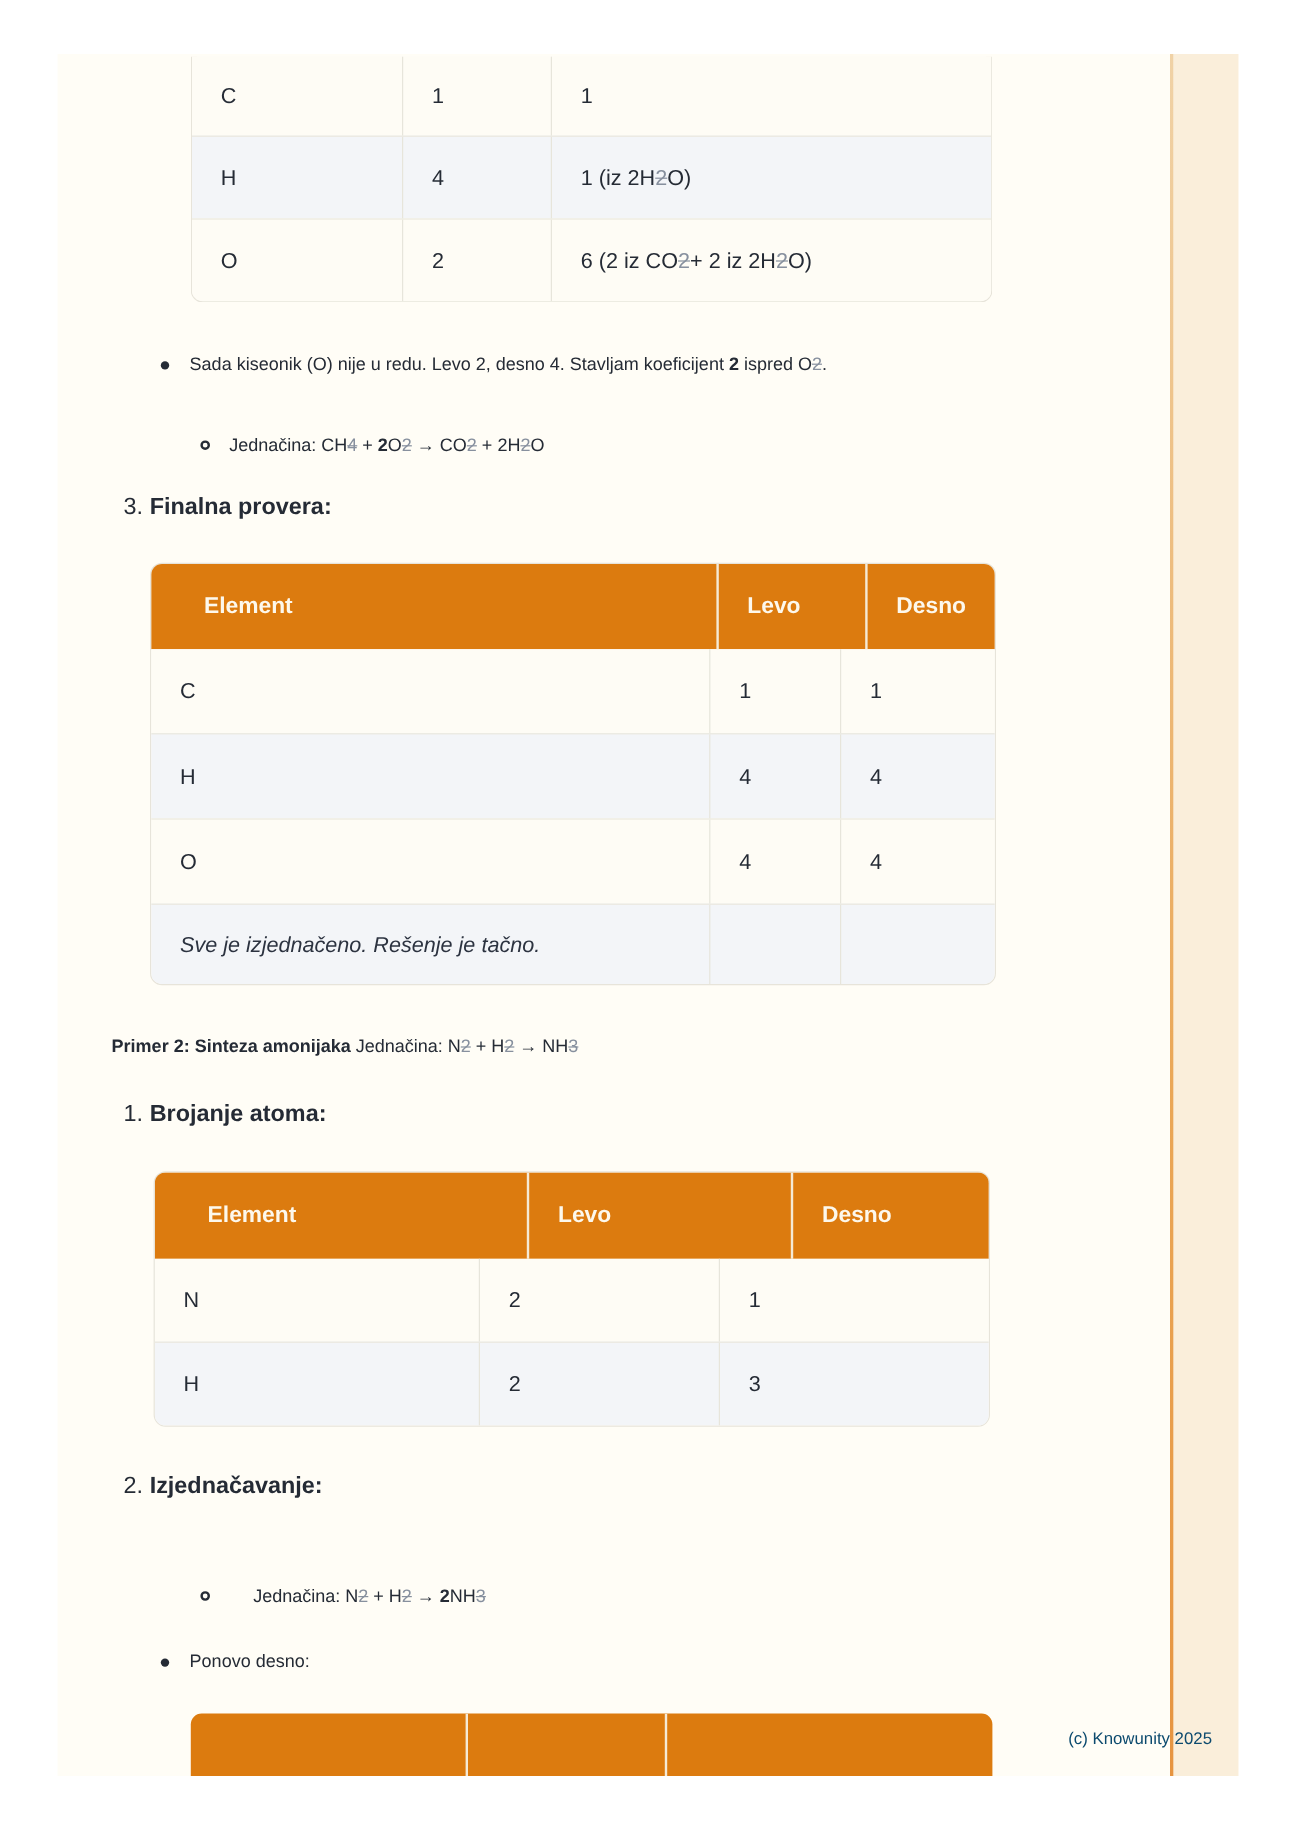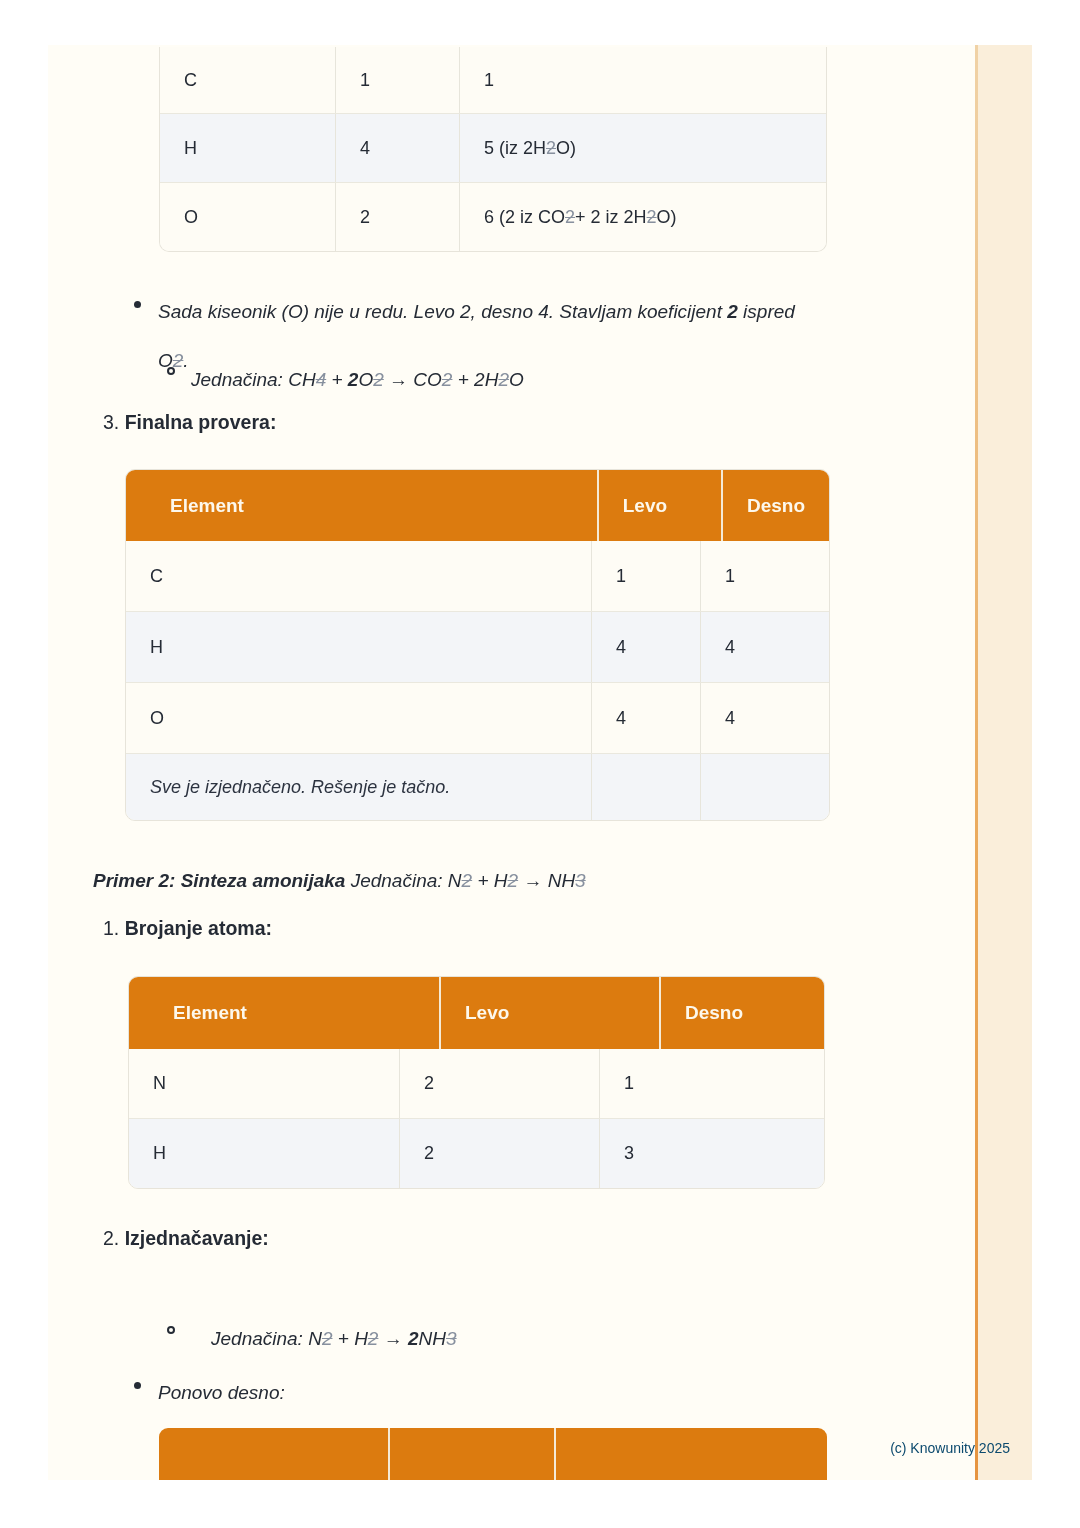--- a/index.html
+++ b/index.html
@@ -33,21 +33,21 @@
   .tr--alt{background:#f3f5f8;}
   .tr+.tr{border-top:1px solid #eae8de;}
   .td{display:flex;align-items:center;padding:0 24px;box-sizing:border-box;}
   .td+.td{border-left:1px solid #e7e5db;}
   .thead{display:flex;background:#dc7b0f;color:#fdf8ec;font-weight:700;font-size:19px;}
   .th{display:flex;align-items:center;padding:0 24px;box-sizing:border-box;margin-left:20px;}
   .th+.th{border-left:2px solid #f5ead6;}
   
   .heading{position:absolute;font-size:19.5px;white-space:nowrap;}
   .heading .lbl{font-weight:700;}
-  .line{position:absolute;font-size:19px;line-height:49px;font-style:italic;}
+  .line{position:absolute;font-size:15px;line-height:34px;}
   .bullet{display:flex;}
   .marker{flex:0 0 24px;display:flex;justify-content:flex-start;}
   .dot{width:7px;height:7px;border-radius:50%;background:#252b35;margin-top:14px;}
   .circ{width:8px;height:8px;border-radius:50%;border:2px solid #252b35;margin-top:12px;box-sizing:border-box;}
   .b{font-weight:700;}
   .s{color:#87909e;text-decoration:line-through;}
   .i{font-style:italic;color:#2c3340;text-align:center;}
   .primer-title{font-weight:700;}
   .copyright{
     position:absolute;top:1440px;right:70px;z-index:5;
@@ -73,21 +73,21 @@
       <div class="td" style="width:175px;" data-name="cell-element">C</div>
       <div class="td" style="width:124px;" data-name="cell-levo">1</div>
       <div class="td" style="flex:1;" data-name="cell-desno">
           <span>1</span>
         </div>
     </div>
     <div class="tr tr--alt" style="height:68px;" data-name="table-row">
       <div class="td" style="width:175px;" data-name="cell-element">H</div>
       <div class="td" style="width:124px;" data-name="cell-levo">4</div>
       <div class="td" style="flex:1;" data-name="cell-desno">
-          <span>5 (iz 2H</span>
+          <span>1 (iz 2H</span>
           <span class="s">2</span>
           <span>O)</span>
         </div>
     </div>
     <div class="tr" style="height:68px;" data-name="table-row">
       <div class="td" style="width:175px;" data-name="cell-element">O</div>
       <div class="td" style="width:124px;" data-name="cell-levo">2</div>
       <div class="td" style="flex:1;" data-name="cell-desno">
           <span>6 (2 iz CO</span>
           <span class="s">2</span>

